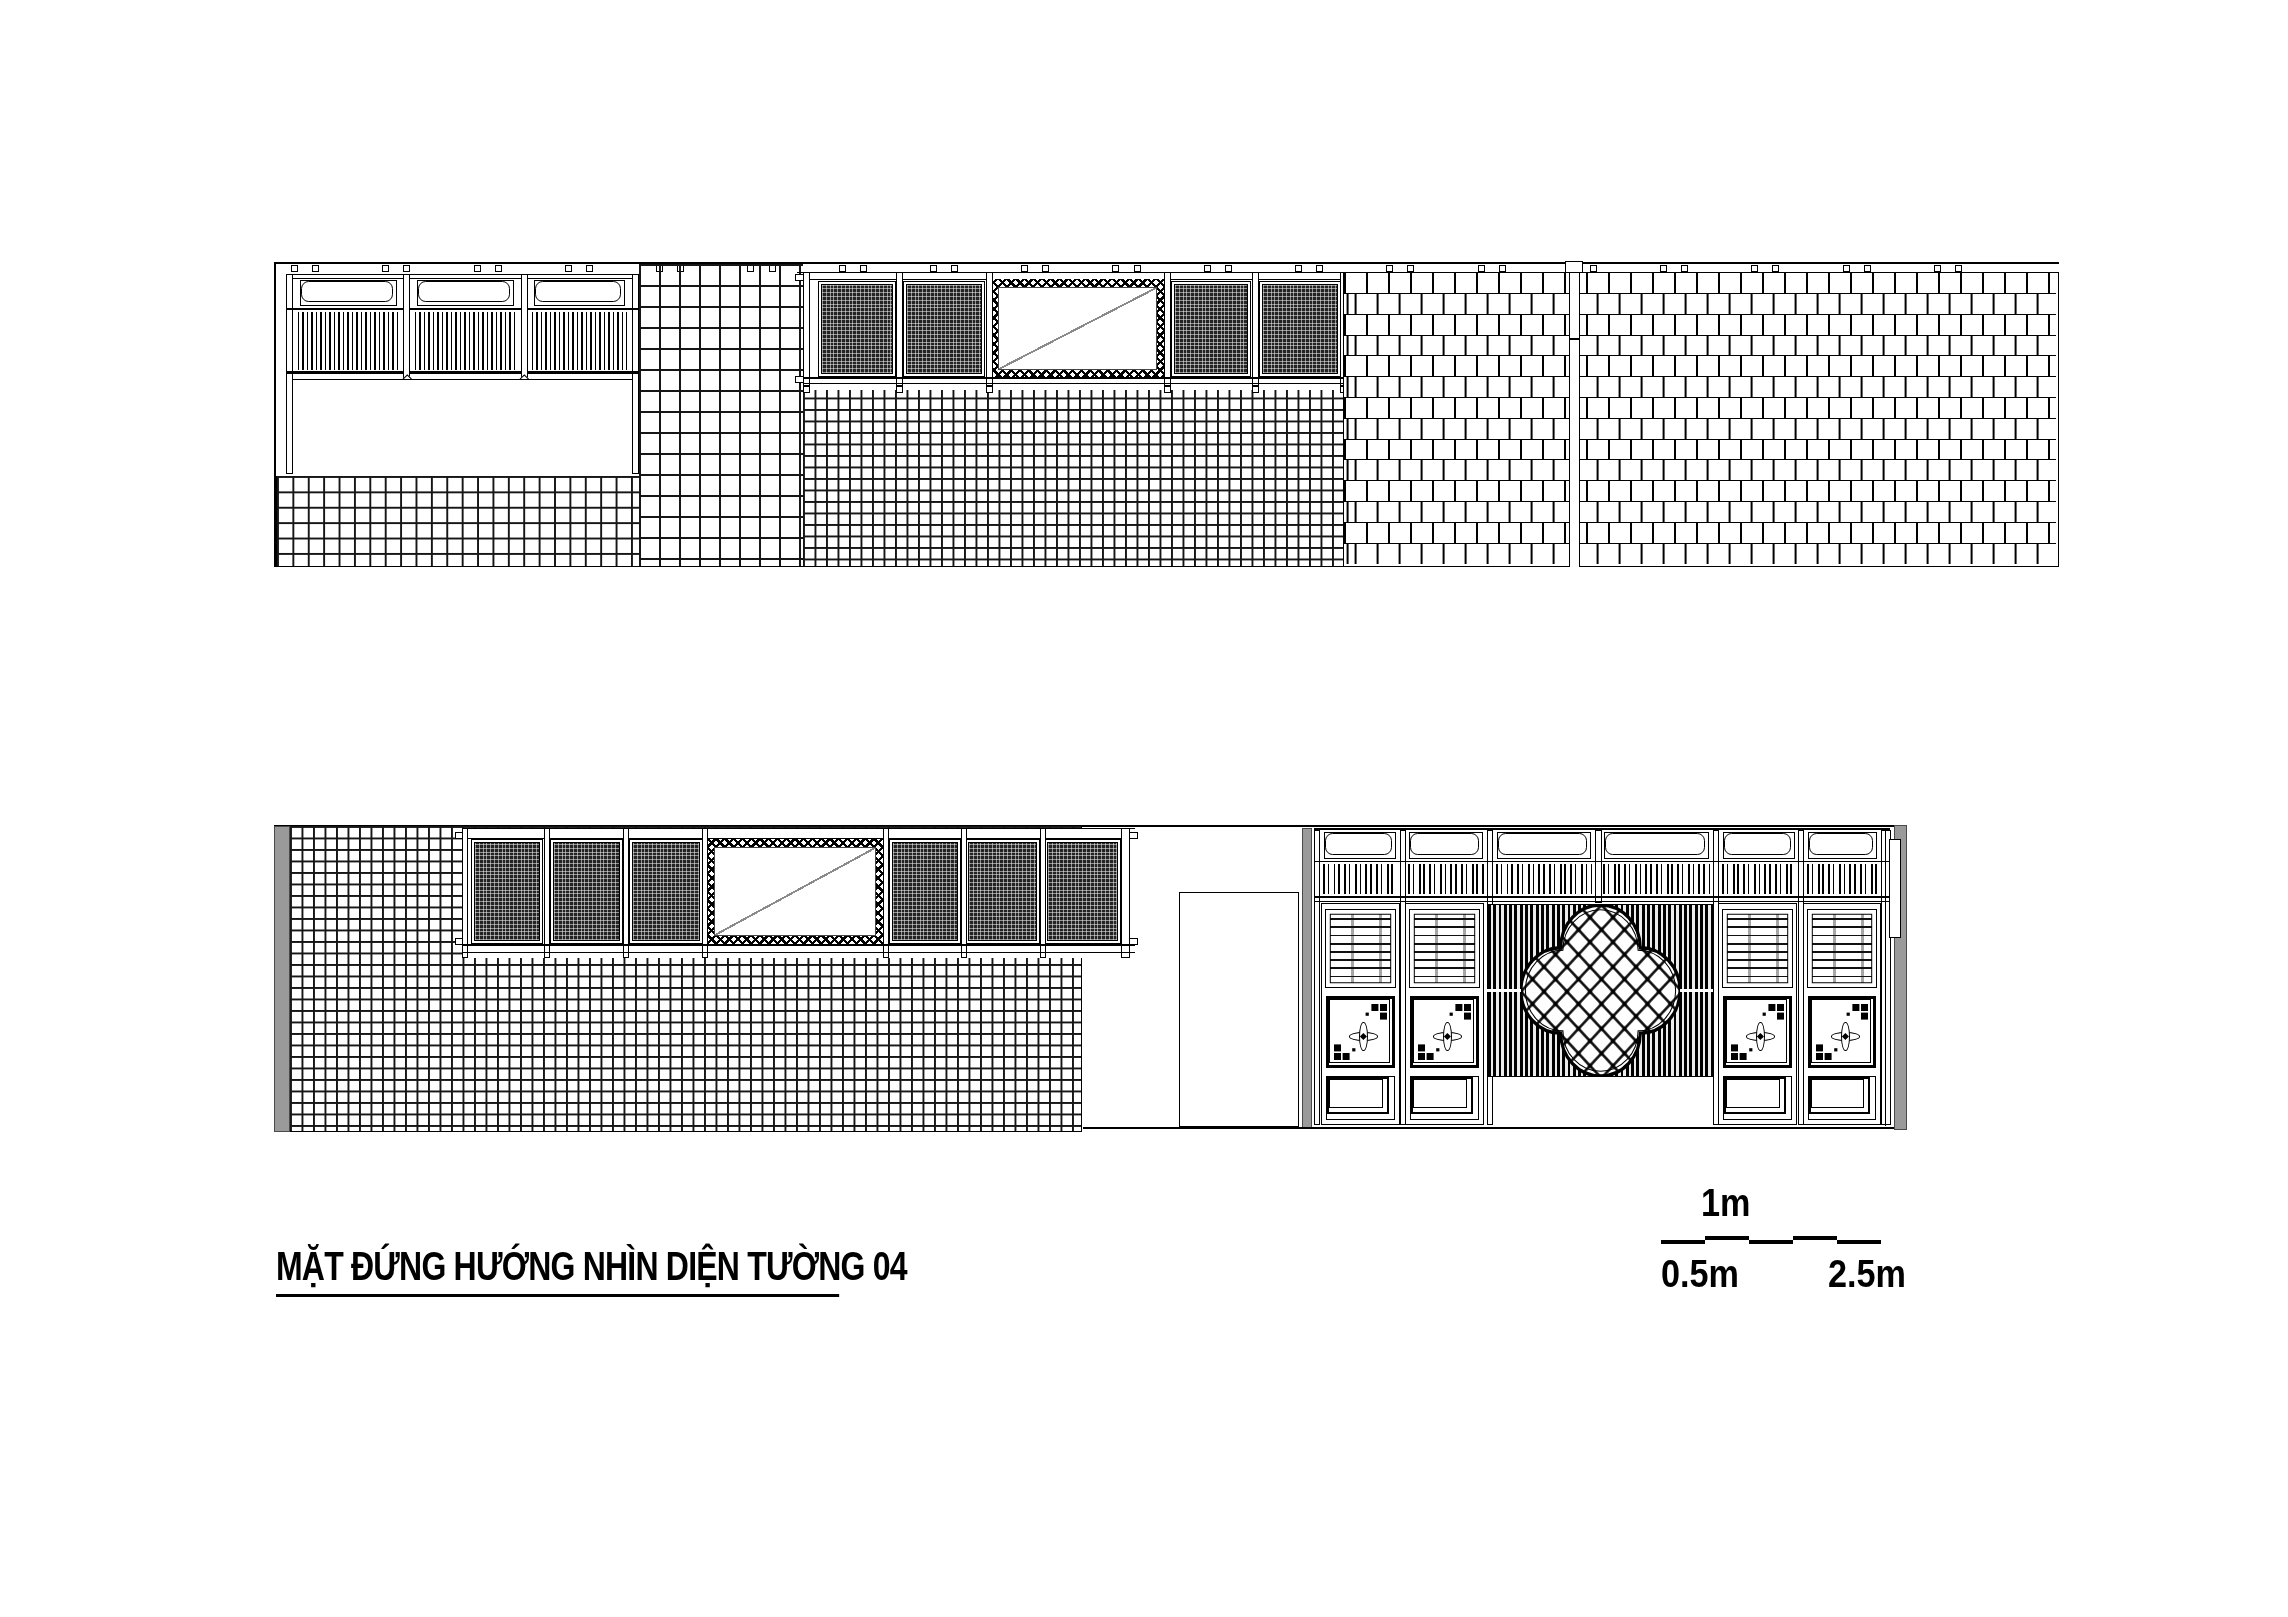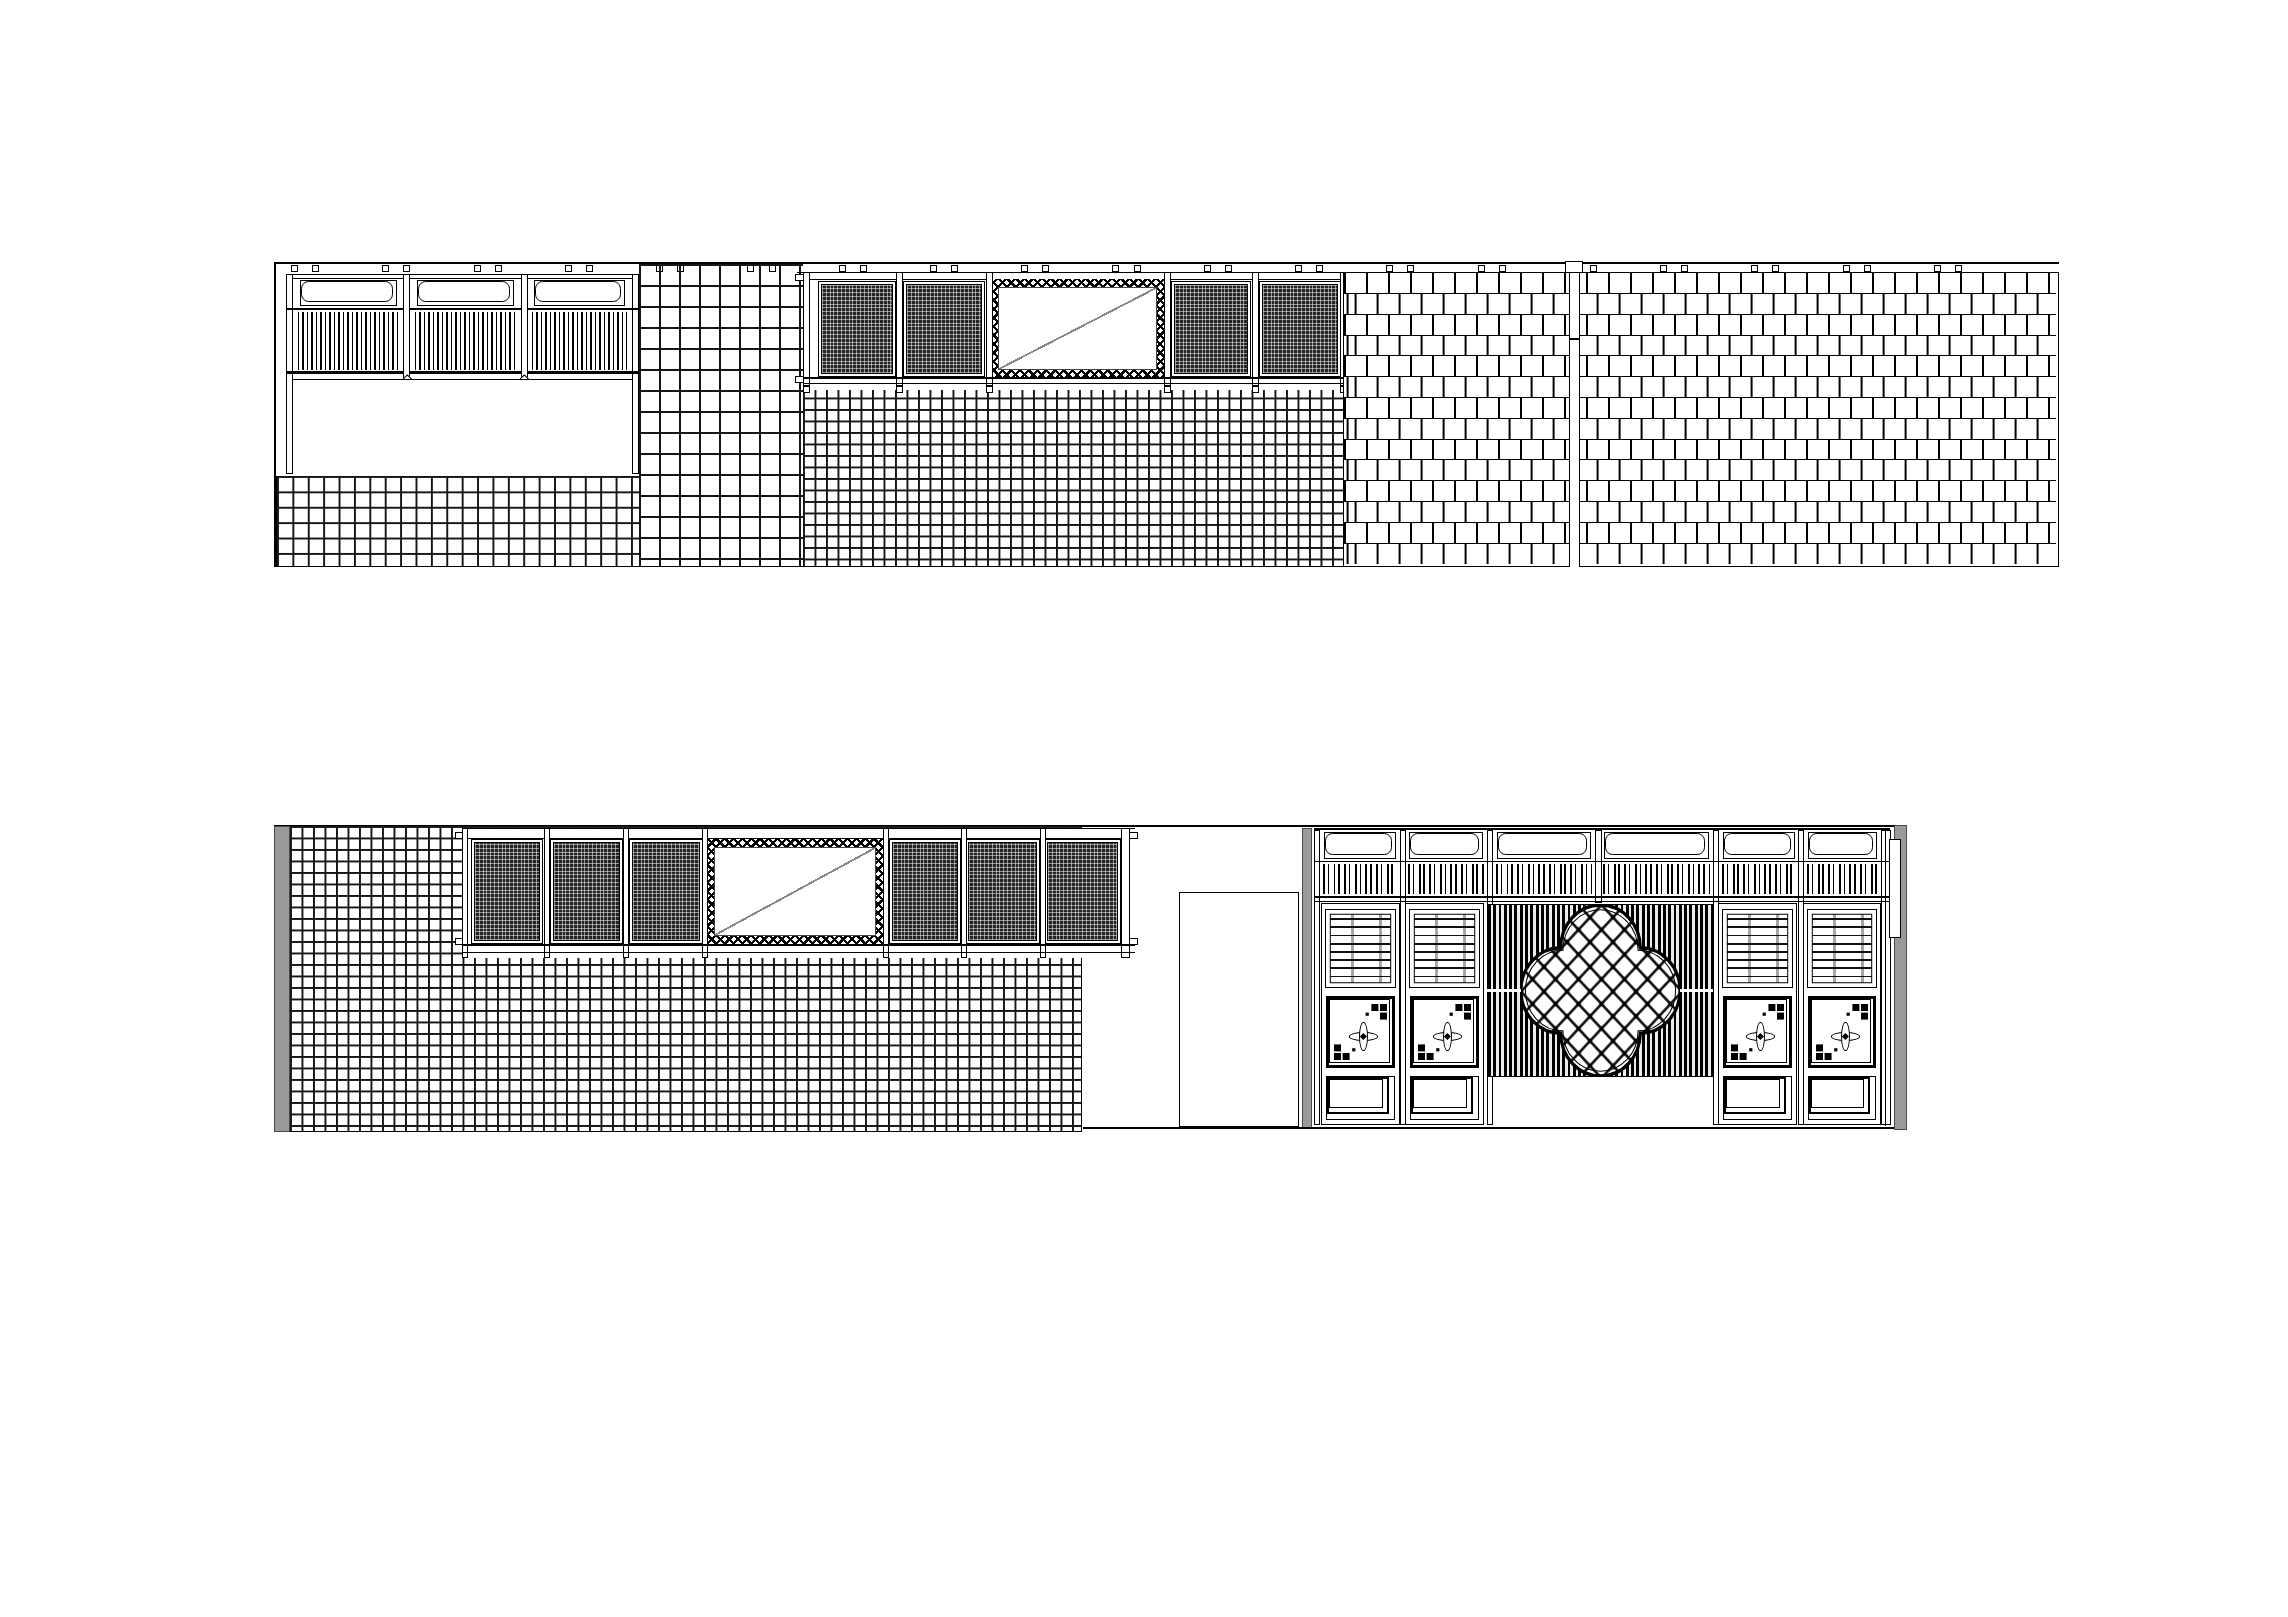--- a/index.html
+++ b/index.html
@@ -348,15 +348,30 @@
           <g clip-path="url(#qf)">
             <rect width="176" height="176" fill="url(#lat)"></rect>
           </g>
           <path d="M44,44A44,44 0 1 1 132,44A44,44 0 1 1 132,132A44,44 0 1 1 44,132A44,44 0 1 1 44,44Z" fill="none" stroke="#000" stroke-width="3.5"></path>
           <path d="M44,44A44,44 0 1 1 132,44A44,44 0 1 1 132,132A44,44 0 1 1 44,132A44,44 0 1 1 44,44Z" fill="none" stroke="#000" stroke-width="1.2" transform="translate(88,88) scale(0.945) translate(-88,-88)"></path>
         </svg></div>
       <div class="abs gray" style="left: 1894px; top: 56px; width: 12.5px; height: 305px;"></div>
       <div class="abs post" style="left: 1889px; top: 70px; width: 11.5px; height: 99px;"></div>
     </div>
 
-
+  <div class="title" style="left:276px;top:1243px;">
+    <span class="u">MẶT ĐỨNG HƯỚNG NHÌN DIỆN TƯỜNG 04</span>
+  </div>
+
+  <div id="scalebar" class="abs" style="left:1661px;top:1182px;width:288px;height:115px;">
+    <div class="slabel" style="left:40px;top:0;">1m</div>
+    <div id="sbar" class="abs" style="left:0;top:54px;width:220px;height:9.6px;">
+        <div class="abs line" style="left: 0px; top: 3.8px; width: 44px; height: 4.3px;"></div>
+        <div class="abs line" style="left: 44px; top: 0px; width: 44px; height: 4.3px;"></div>
+        <div class="abs line" style="left: 88px; top: 3.8px; width: 44px; height: 4.3px;"></div>
+        <div class="abs line" style="left: 132px; top: 0px; width: 44px; height: 4.3px;"></div>
+        <div class="abs line" style="left: 176px; top: 3.8px; width: 44px; height: 4.3px;"></div>
+      </div>
+    <div class="slabel" style="left:0px;top:71px;">0.5m</div>
+    <div class="slabel" style="left:167px;top:71px;">2.5m</div>
+  </div>
 </div>
 
 
 </body></html>

